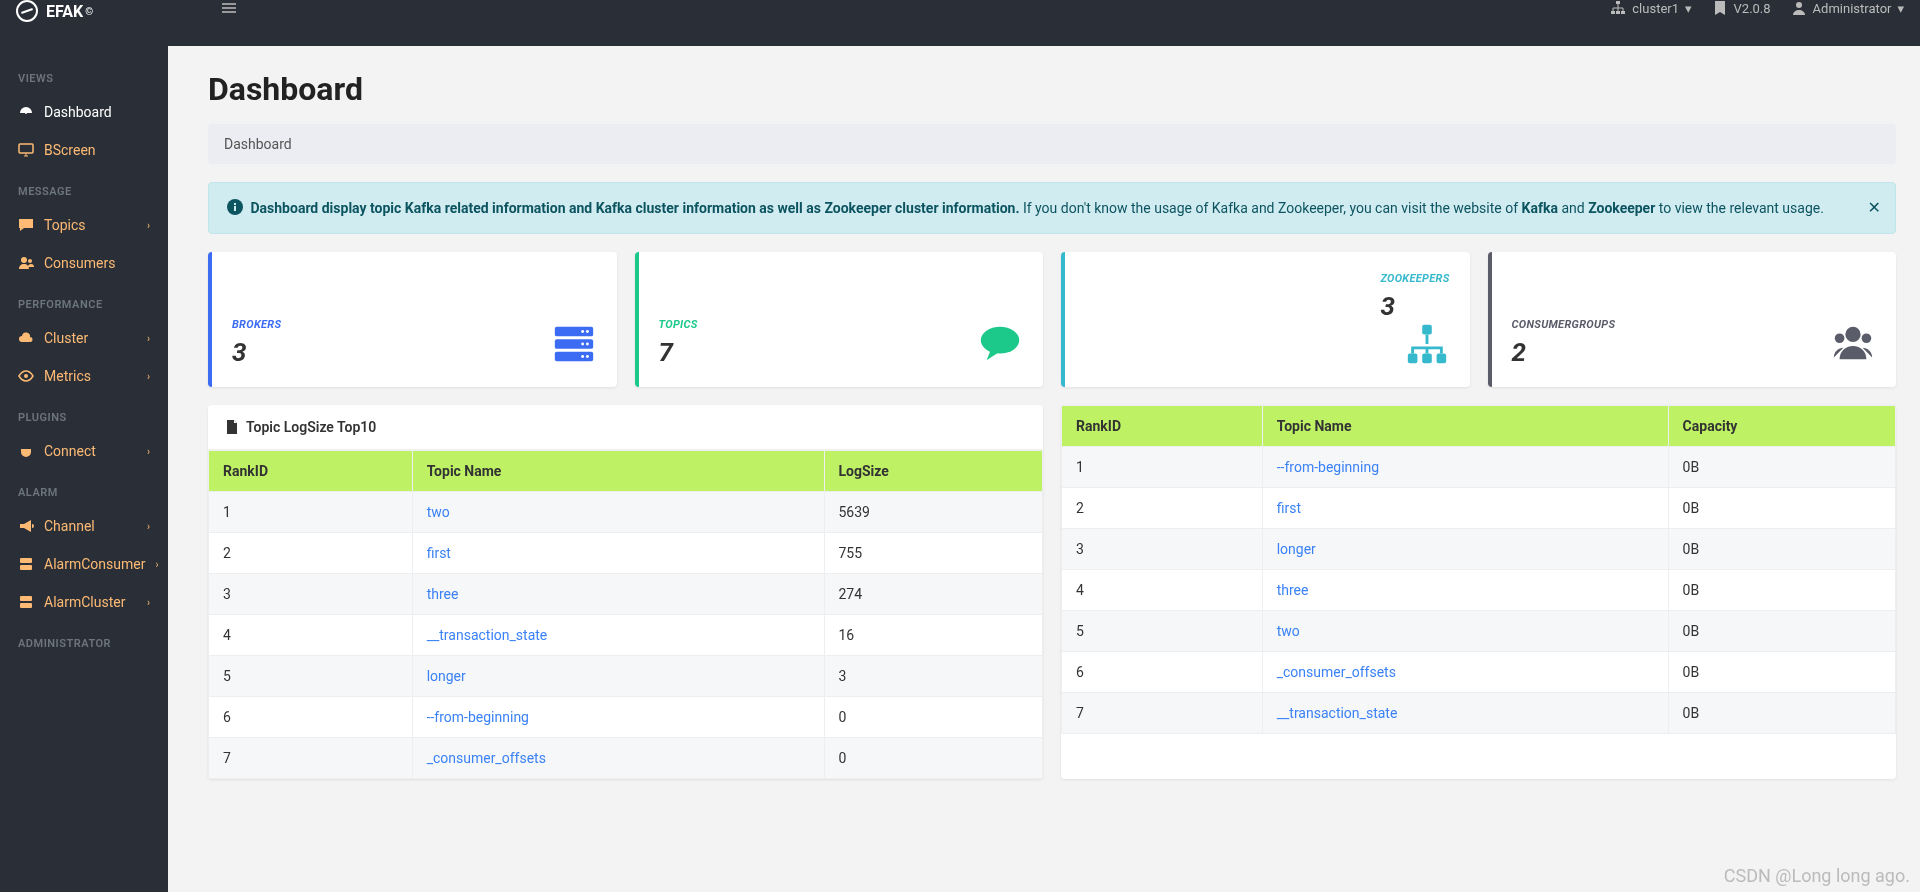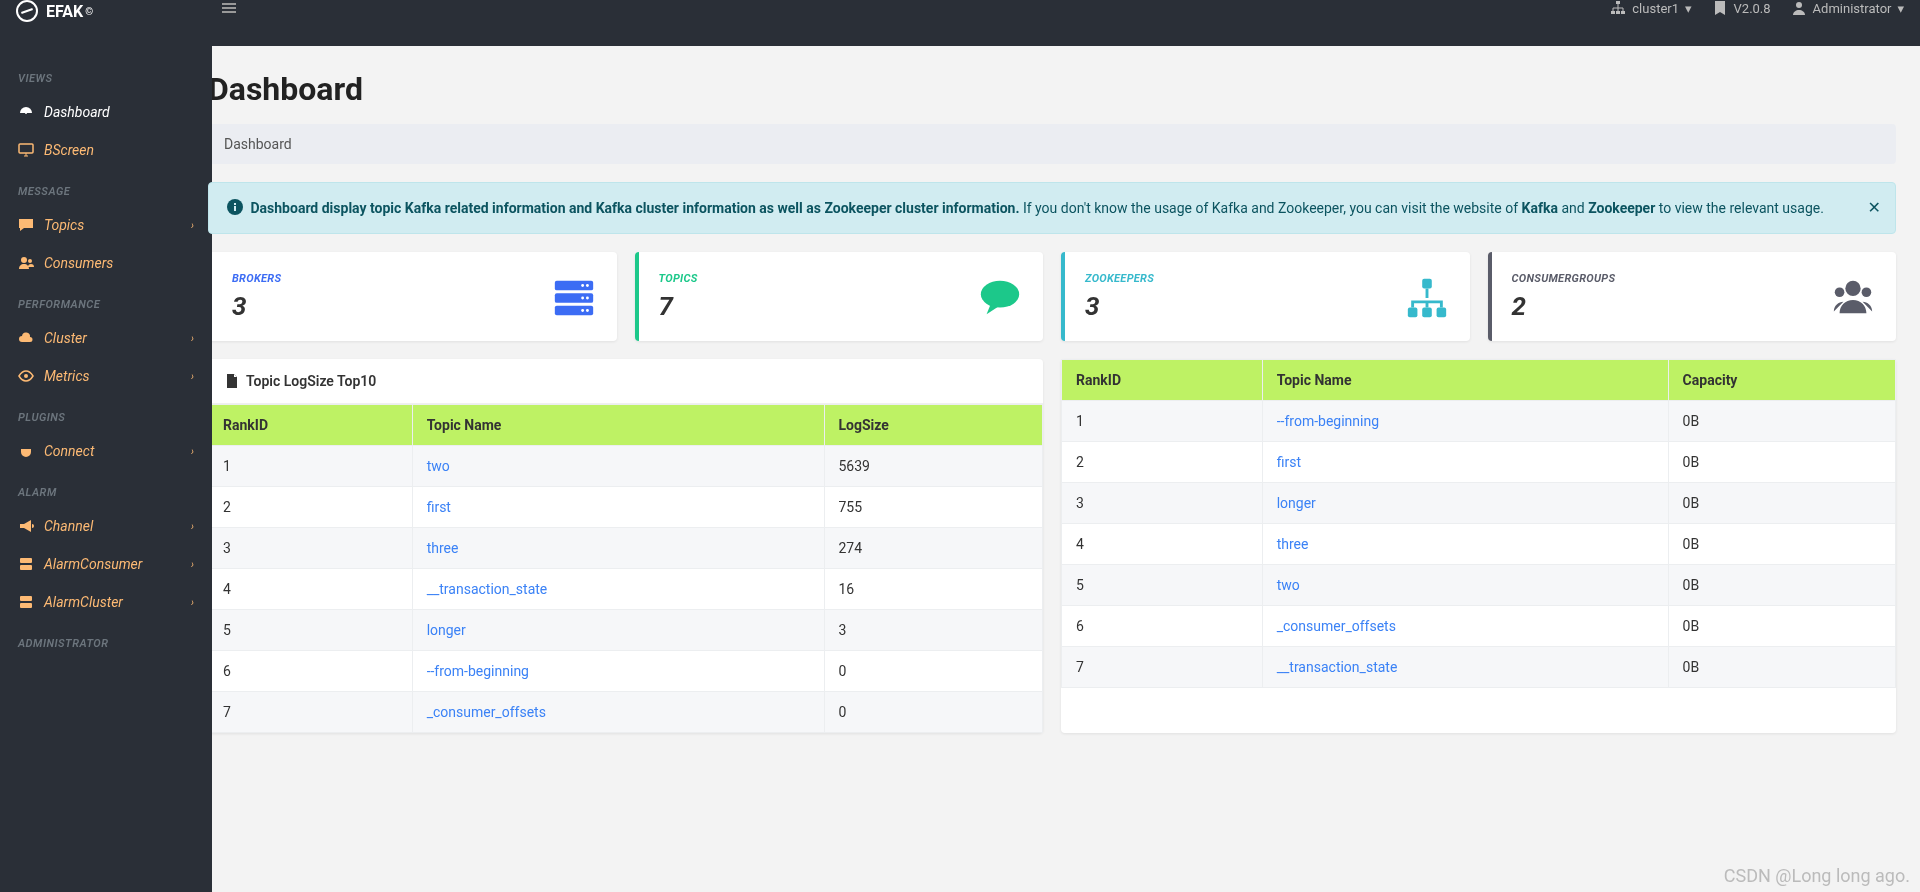--- a/index.html
+++ b/index.html
@@ -6,40 +6,40 @@
 body { font-family: -apple-system, BlinkMacSystemFont, "Segoe UI", Roboto, "Helvetica Neue", Arial, sans-serif; background: #f3f3f3; color: #333; font-size: 14px; }
 .topbar { height: 46px; background: #2a2f37; color: #ccc; display: flex; align-items: flex-start; padding: 0 16px; position: fixed; top: 0; left: 0; right: 0; z-index: 100; }
 .logo { display: flex; align-items: center; color: #fff; font-weight: bold; font-size: 16px; margin-right: 120px; }
 .logo-icon { width: 22px; height: 22px; border: 2px solid #fff; border-radius: 50%; margin-right: 8px; position: relative; }
 .logo-icon::after { content: ''; position: absolute; width: 12px; height: 2px; background: #fff; top: 8px; left: 3px; transform: rotate(-20deg); }
 .logo sup { font-size: 10px; margin-left: 2px; }
 .menu-collapse { cursor: pointer; padding: 0 8px; color: #999; }
 .topbar-right { margin-left: auto; display: flex; align-items: center; gap: 20px; font-size: 13px; }
 .topbar-item { display: flex; align-items: center; gap: 6px; cursor: pointer; color: #bbb; }
 
-.sidebar { position: fixed; left: 0; top: 46px; bottom: 0; width: 212px; background: #2a2f37; color: #868e96; overflow-y: auto; padding-top: 10px; font-style: italic; }
+.sidebar { position: fixed; left: 0; top: 46px; bottom: 0; width: 168px; background: #2a2f37; color: #868e96; overflow-y: auto; padding-top: 10px; }
 .sidebar-section { font-size: 11px; font-weight: 600; color: #6c757d; padding: 16px 18px 8px; letter-spacing: 0.5px; }
 .sidebar-item { display: flex; align-items: center; padding: 11px 18px; cursor: pointer; color: #fdba74; gap: 10px; }
 .sidebar-item.active { color: #fff; }
 .sidebar-chevron { margin-left: auto; font-size: 10px; }
 
 .content { margin-left: 184px; margin-top: 46px; padding: 24px; }
 .page-title { font-size: 32px; font-weight: 700; color: #222; margin-bottom: 16px; }
 .breadcrumb { background: #ebedf2; padding: 12px 16px; border-radius: 4px; color: #555; margin-bottom: 18px; font-size: 14px; }
 .alert { background: #d1ecf1; border: 1px solid #bee5eb; color: #0c5460; padding: 14px 18px; border-radius: 4px; margin-bottom: 18px; position: relative; font-size: 14px; line-height: 1.6; }
 .alert b { font-weight: 700; }
 .alert-close { position: absolute; right: 14px; top: 12px; cursor: pointer; color: #0c5460; font-size: 16px; }
 
 .stat-row { display: flex; gap: 18px; margin-bottom: 18px; }
 .stat-card { flex: 1; background: #fff; border-radius: 4px; box-shadow: 0 1px 3px rgba(0,0,0,0.08); padding: 20px; border-left: 4px solid; display: flex; align-items: flex-end; justify-content: space-between; font-style: italic; }
 .stat-card .lbl { font-size: 11px; font-weight: 700; letter-spacing: 0.3px; text-transform: uppercase; }
 .stat-card .val { font-size: 26px; font-weight: 700; color: #333; margin-top: 6px; }
 .stat-card.blue { border-left-color: #3c6cf4; } .stat-card.blue .lbl { color: #3c6cf4; }
 .stat-card.green { border-left-color: #1cc88a; } .stat-card.green .lbl { color: #1cc88a; }
-.stat-card.cyan { border-left-color: #36b9cc; } .stat-card.cyan .lbl { color: #36b9cc; }
+.stat-card.cyan { border-left-color: #36b9cc; flex-direction: column; } .stat-card.cyan .lbl { color: #36b9cc; }
 .stat-card.dark { border-left-color: #5a5c69; } .stat-card.dark .lbl { color: #5a5c69; }
 
 .panel-row { display: flex; gap: 18px; }
 .panel { flex: 1; background: #fff; border-radius: 4px; box-shadow: 0 1px 3px rgba(0,0,0,0.08); }
 .panel-head { padding: 14px 16px; border-bottom: 1px solid #f0f0f0; font-weight: 600; color: #333; font-size: 14px; display:flex; align-items:center; gap:6px; }
 .panel table { width: 100%; border-collapse: collapse; }
 .panel th, .panel td { padding: 12px 14px; text-align: left; border: 1px solid #eceef0; font-size: 14px; }
 .panel th { font-weight: 700; background: #bef264; color: #333; }
 .panel tbody tr:nth-child(odd) td { background: #f6f7f9; }
 .panel td a { color: #3b82f6; text-decoration: none; }

